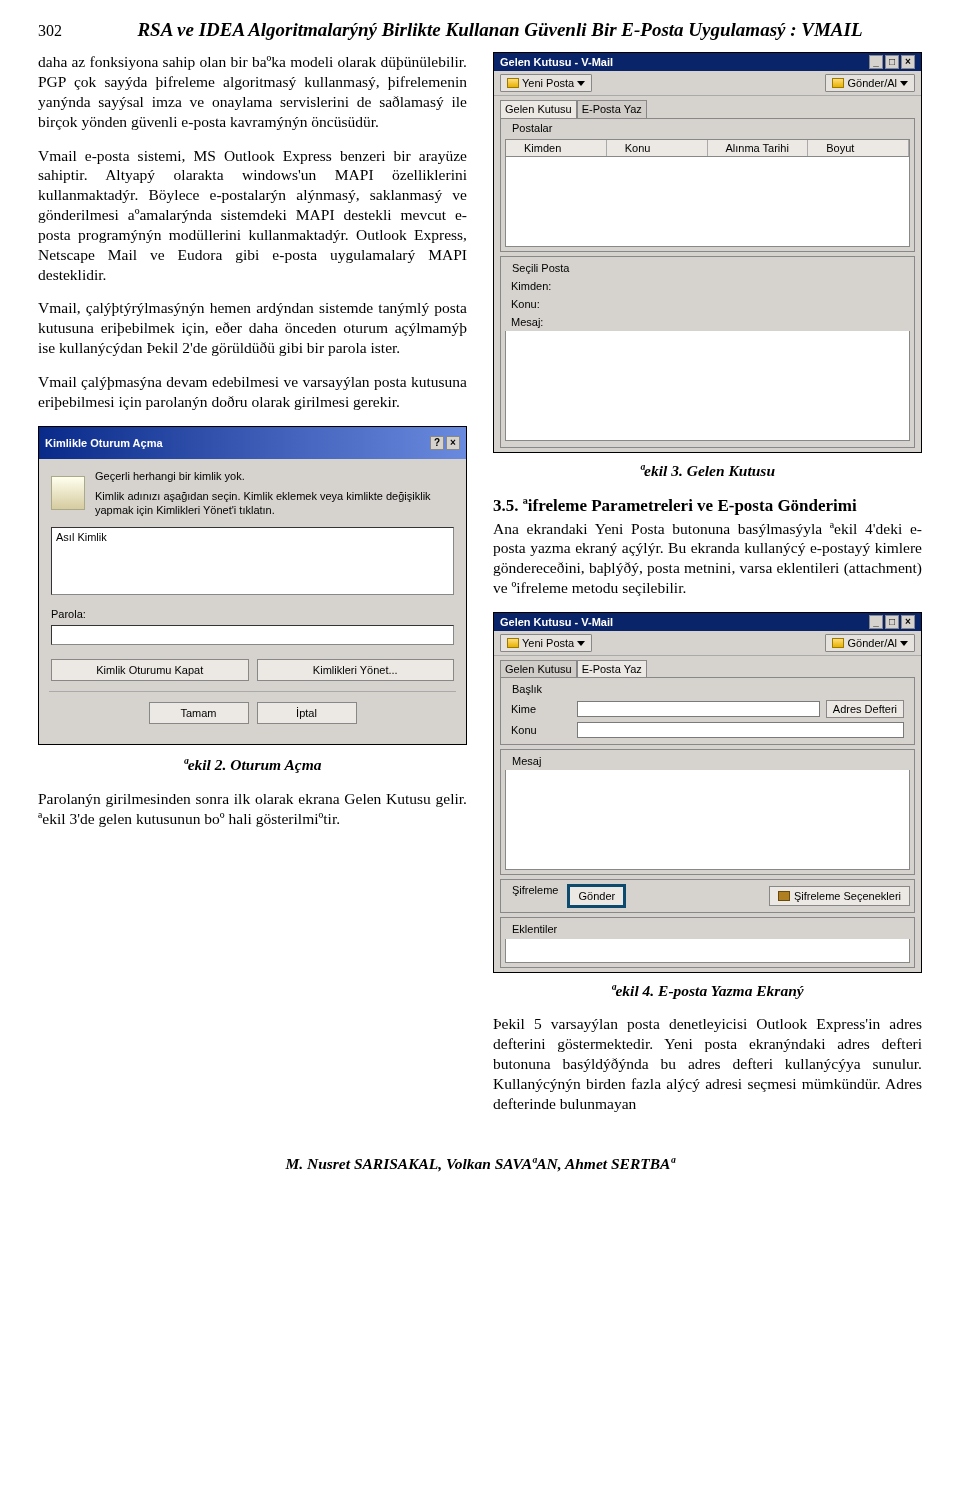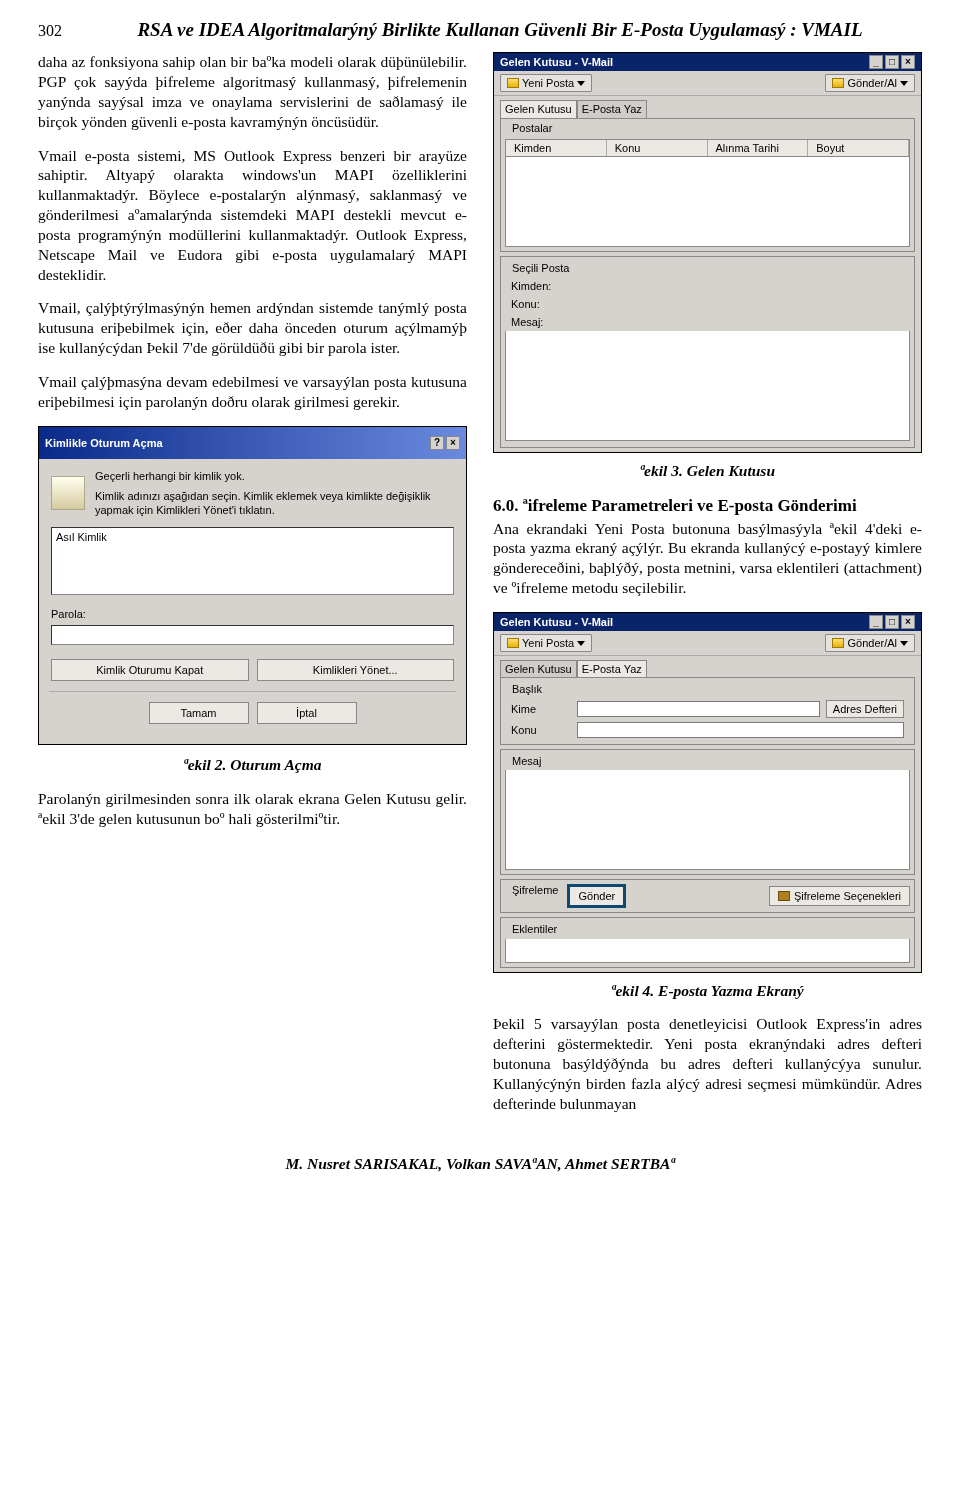--- a/index.html
+++ b/index.html
@@ -73,21 +73,21 @@
   .pseudo-win .tab {
     border:1px solid #888; border-bottom:none; padding:1px 4px;
     background:#ece9e4; font-size:11px;
   }
   .pseudo-win .tab.inactive { background:#d0cdc8; }
   .pseudo-win .gridhead {
     display:flex; background:#ece9e4; border:1px solid #888;
     margin:2px 6px 0 6px;
   }
   .pseudo-win .gridhead .gh {
-    border-right:1px solid #aaa; padding:1px 8px; font-size:11px; flex:1;
+    border-right:1px solid #aaa; padding:1px 18px; font-size:11px; flex:1;
   }
   .pseudo-win .blank {
     background:#fff; border:1px solid #888; border-top:none;
     margin:0 6px 6px 6px; height:90px;
   }
   .pseudo-win .field { display:flex; gap:6px; align-items:center; padding:2px 6px; }
   .pseudo-win .field label { width:60px; }
   .pseudo-win .field .box {
     flex:1; background:#fff; border:1px solid #7a7a7a; height:16px;
   }
@@ -135,21 +135,21 @@
 <div class="header">
   <span class="pnum">302</span>
   <span class="title">RSA ve IDEA Algoritmalarýný Birlikte Kullanan Güvenli Bir E-Posta Uygulamasý : VMAIL</span>
 </div>
 
 <div class="cols">
 
   <div class="col">
     <p class="para">daha az fonksiyona sahip olan bir baºka modeli olarak düþünülebilir. PGP çok sayýda þifreleme algoritmasý kullanmasý, þifrelemenin yanýnda sayýsal imza ve onaylama servislerini de saðlamasý ile birçok yönden güvenli e-posta kavramýnýn öncüsüdür.</p>
     <p class="para">Vmail e-posta sistemi, MS Outlook Express benzeri bir arayüze sahiptir. Altyapý olarakta windows'un MAPI özelliklerini kullanmaktadýr. Böylece e-postalarýn alýnmasý, saklanmasý ve gönderilmesi aºamalarýnda sistemdeki MAPI destekli mevcut e-posta programýnýn modüllerini kullanmaktadýr. Outlook Express, Netscape Mail ve Eudora gibi e-posta uygulamalarý MAPI desteklidir.</p>
-    <p class="para">Vmail, çalýþtýrýlmasýnýn hemen ardýndan sistemde tanýmlý posta kutusuna eriþebilmek için, eðer daha önceden oturum açýlmamýþ ise kullanýcýdan Þekil 7'de görüldüðü gibi bir parola ister.</p>
+    <p class="para">Vmail, çalýþtýrýlmasýnýn hemen ardýndan sistemde tanýmlý posta kutusuna eriþebilmek için, eðer daha önceden oturum açýlmamýþ ise kullanýcýdan Þekil 2'de görüldüðü gibi bir parola ister.</p>
     <p class="para">Vmail çalýþmasýna devam edebilmesi ve varsayýlan posta kutusuna eriþebilmesi için parolanýn doðru olarak girilmesi gerekir.</p>
 
     <div class="dlg">
       <div class="titlebar">
         <span>Kimlikle Oturum Açma</span>
         <span class="spacer"></span>
         <span class="ctrl">?</span>
         <span class="ctrl">×</span>
       </div>
       <div class="body">
@@ -229,21 +229,21 @@
           </div>
         <div class="field">
             <label>Mesaj:</label>
           </div>
         <div class="blank" style="height:110px;margin:0 0 2px 0"></div>
       </div>
     </div>
 
     <p class="caption">ªekil 3. Gelen Kutusu</p>
 
-    <div class="subhead">6.0. ªifreleme Parametreleri ve E-posta Gönderimi</div>
+    <div class="subhead">3.5. ªifreleme Parametreleri ve E-posta Gönderimi</div>
     <p class="para">Ana ekrandaki Yeni Posta butonuna basýlmasýyla ªekil 4'deki e-posta yazma ekraný açýlýr. Bu ekranda kullanýcý e-postayý kimlere göndereceðini, baþlýðý, posta metnini, varsa eklentileri (attachment) ve ºifreleme metodu seçilebilir.</p>
 
     <div class="pseudo-win">
       <div class="titlebar">
         <span>Gelen Kutusu - V-Mail</span>
         <span class="spacer"></span>
         <span class="ctrl">_</span>
         <span class="ctrl">□</span>
         <span class="ctrl">×</span>
       </div>

